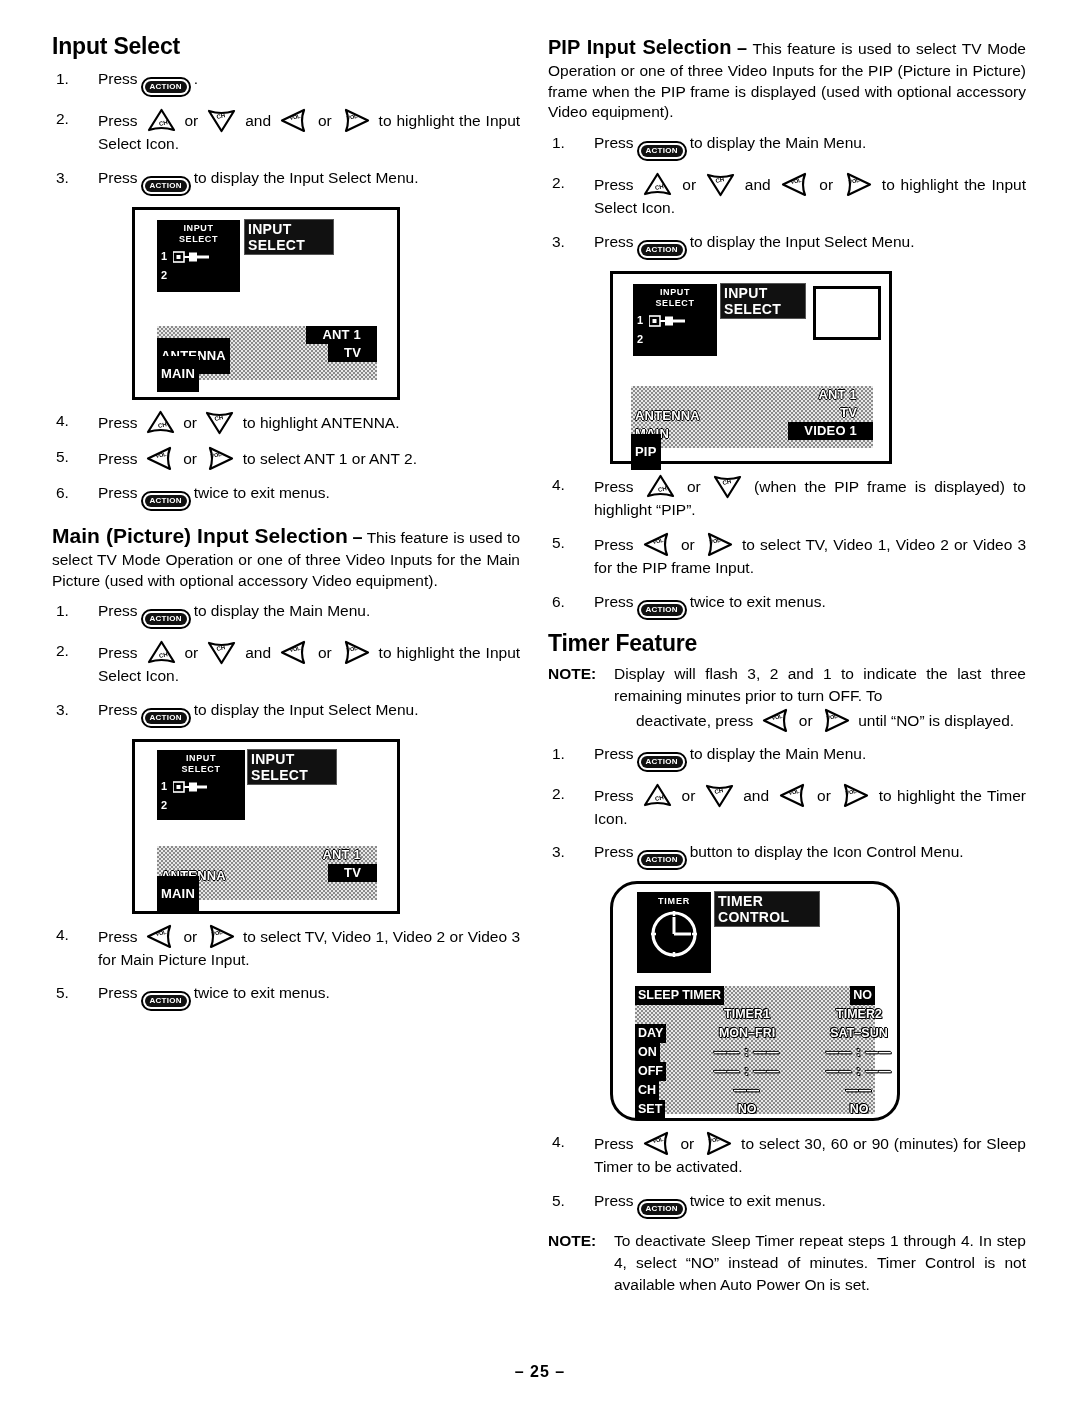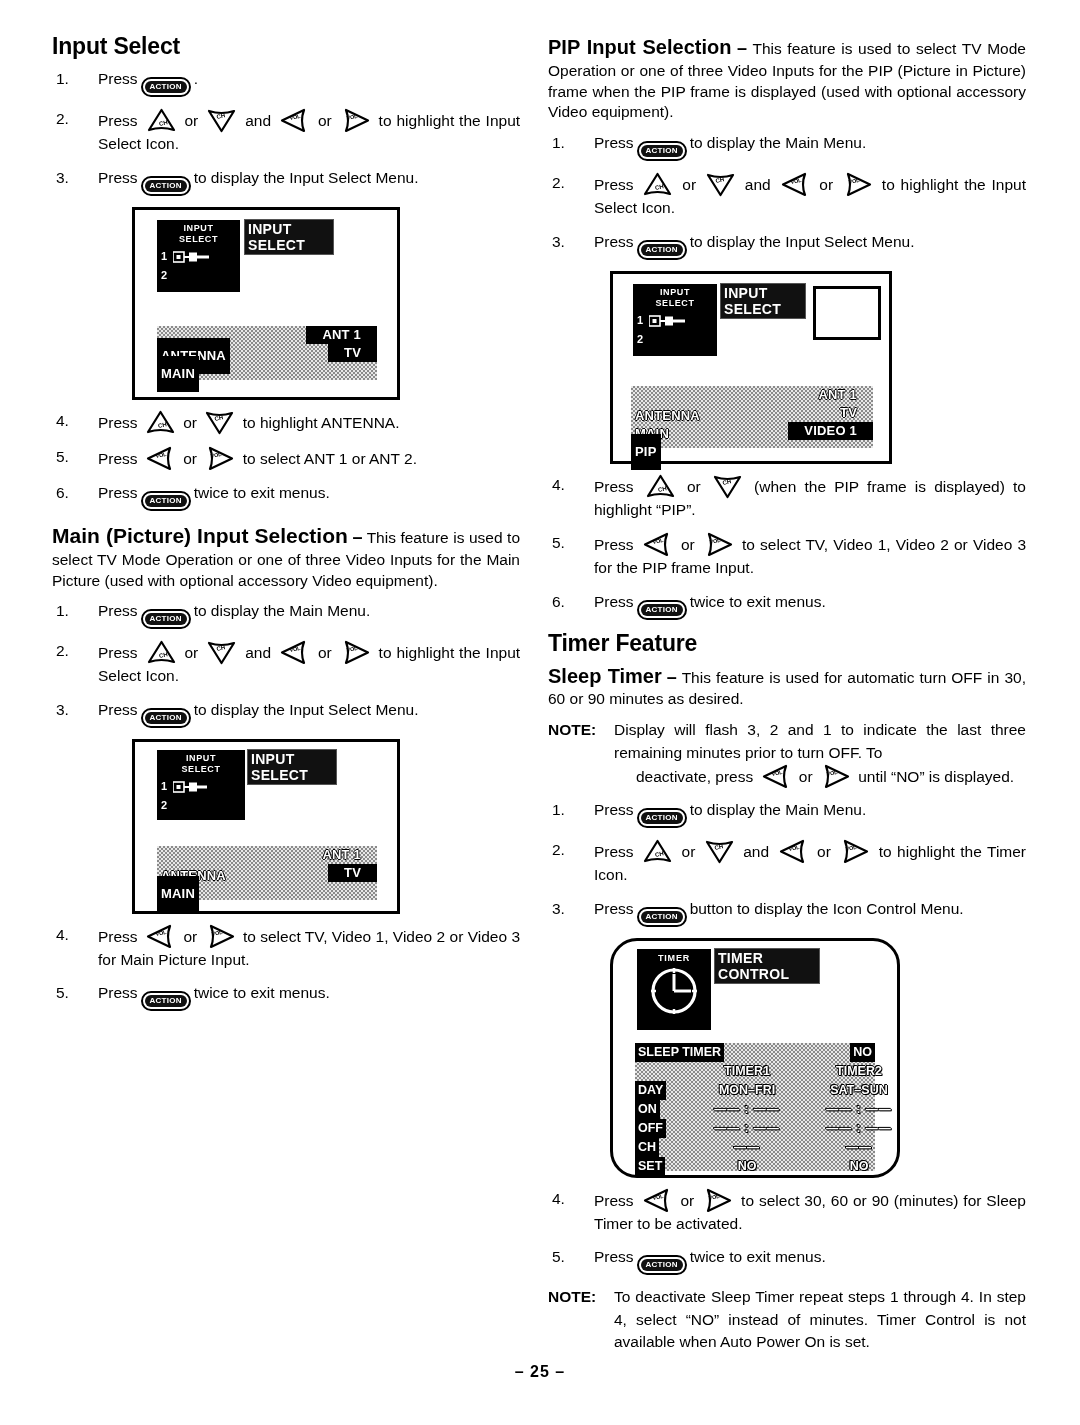--- a/index.html
+++ b/index.html
@@ -501,25 +501,20 @@
         <span>to select TV, Video 1, Video 2 or Video 3 for the PIP frame Input.</span>
       </li>
       <li>
         <span class="num">6.</span>
         <span>Press</span><span class="key k-action"><i>ACTION</i></span><span>twice to exit menus.</span>
       </li>
     </ol>
 
     <h1 class="sec" style="margin-top:2px;margin-bottom:8px;">Timer Feature</h1>
 
-    <p class="subpara">
-      <span style="font-size:20px;font-weight:bold;">Sleep Timer</span>
-      <span class="dash">–</span>
-      <span class="rest">This feature is used for automatic turn OFF in 30, 60 or 90 minutes as desired.</span>
-    </p>
 
     <div class="note">
       <span class="lbl">NOTE:</span>
       <span>Display will flash 3, 2 and 1 to indicate the last three remaining minutes prior to turn OFF. To</span>
       <span class="ind">
         <span>deactivate, press</span>
         <span class="key k-arrow"><svg viewBox="0 0 29 25">
               <path d="M2 12.5 L24 2 Q20 12.5 24 23 Z" fill="#fff" stroke="#000" stroke-width="2.2" stroke-linejoin="round"></path>
               <text x="10" y="12" font-size="5.4" font-family="Liberation Sans, sans-serif" font-weight="bold" transform="rotate(-12 10 12)">VOL</text>
             </svg></span>

